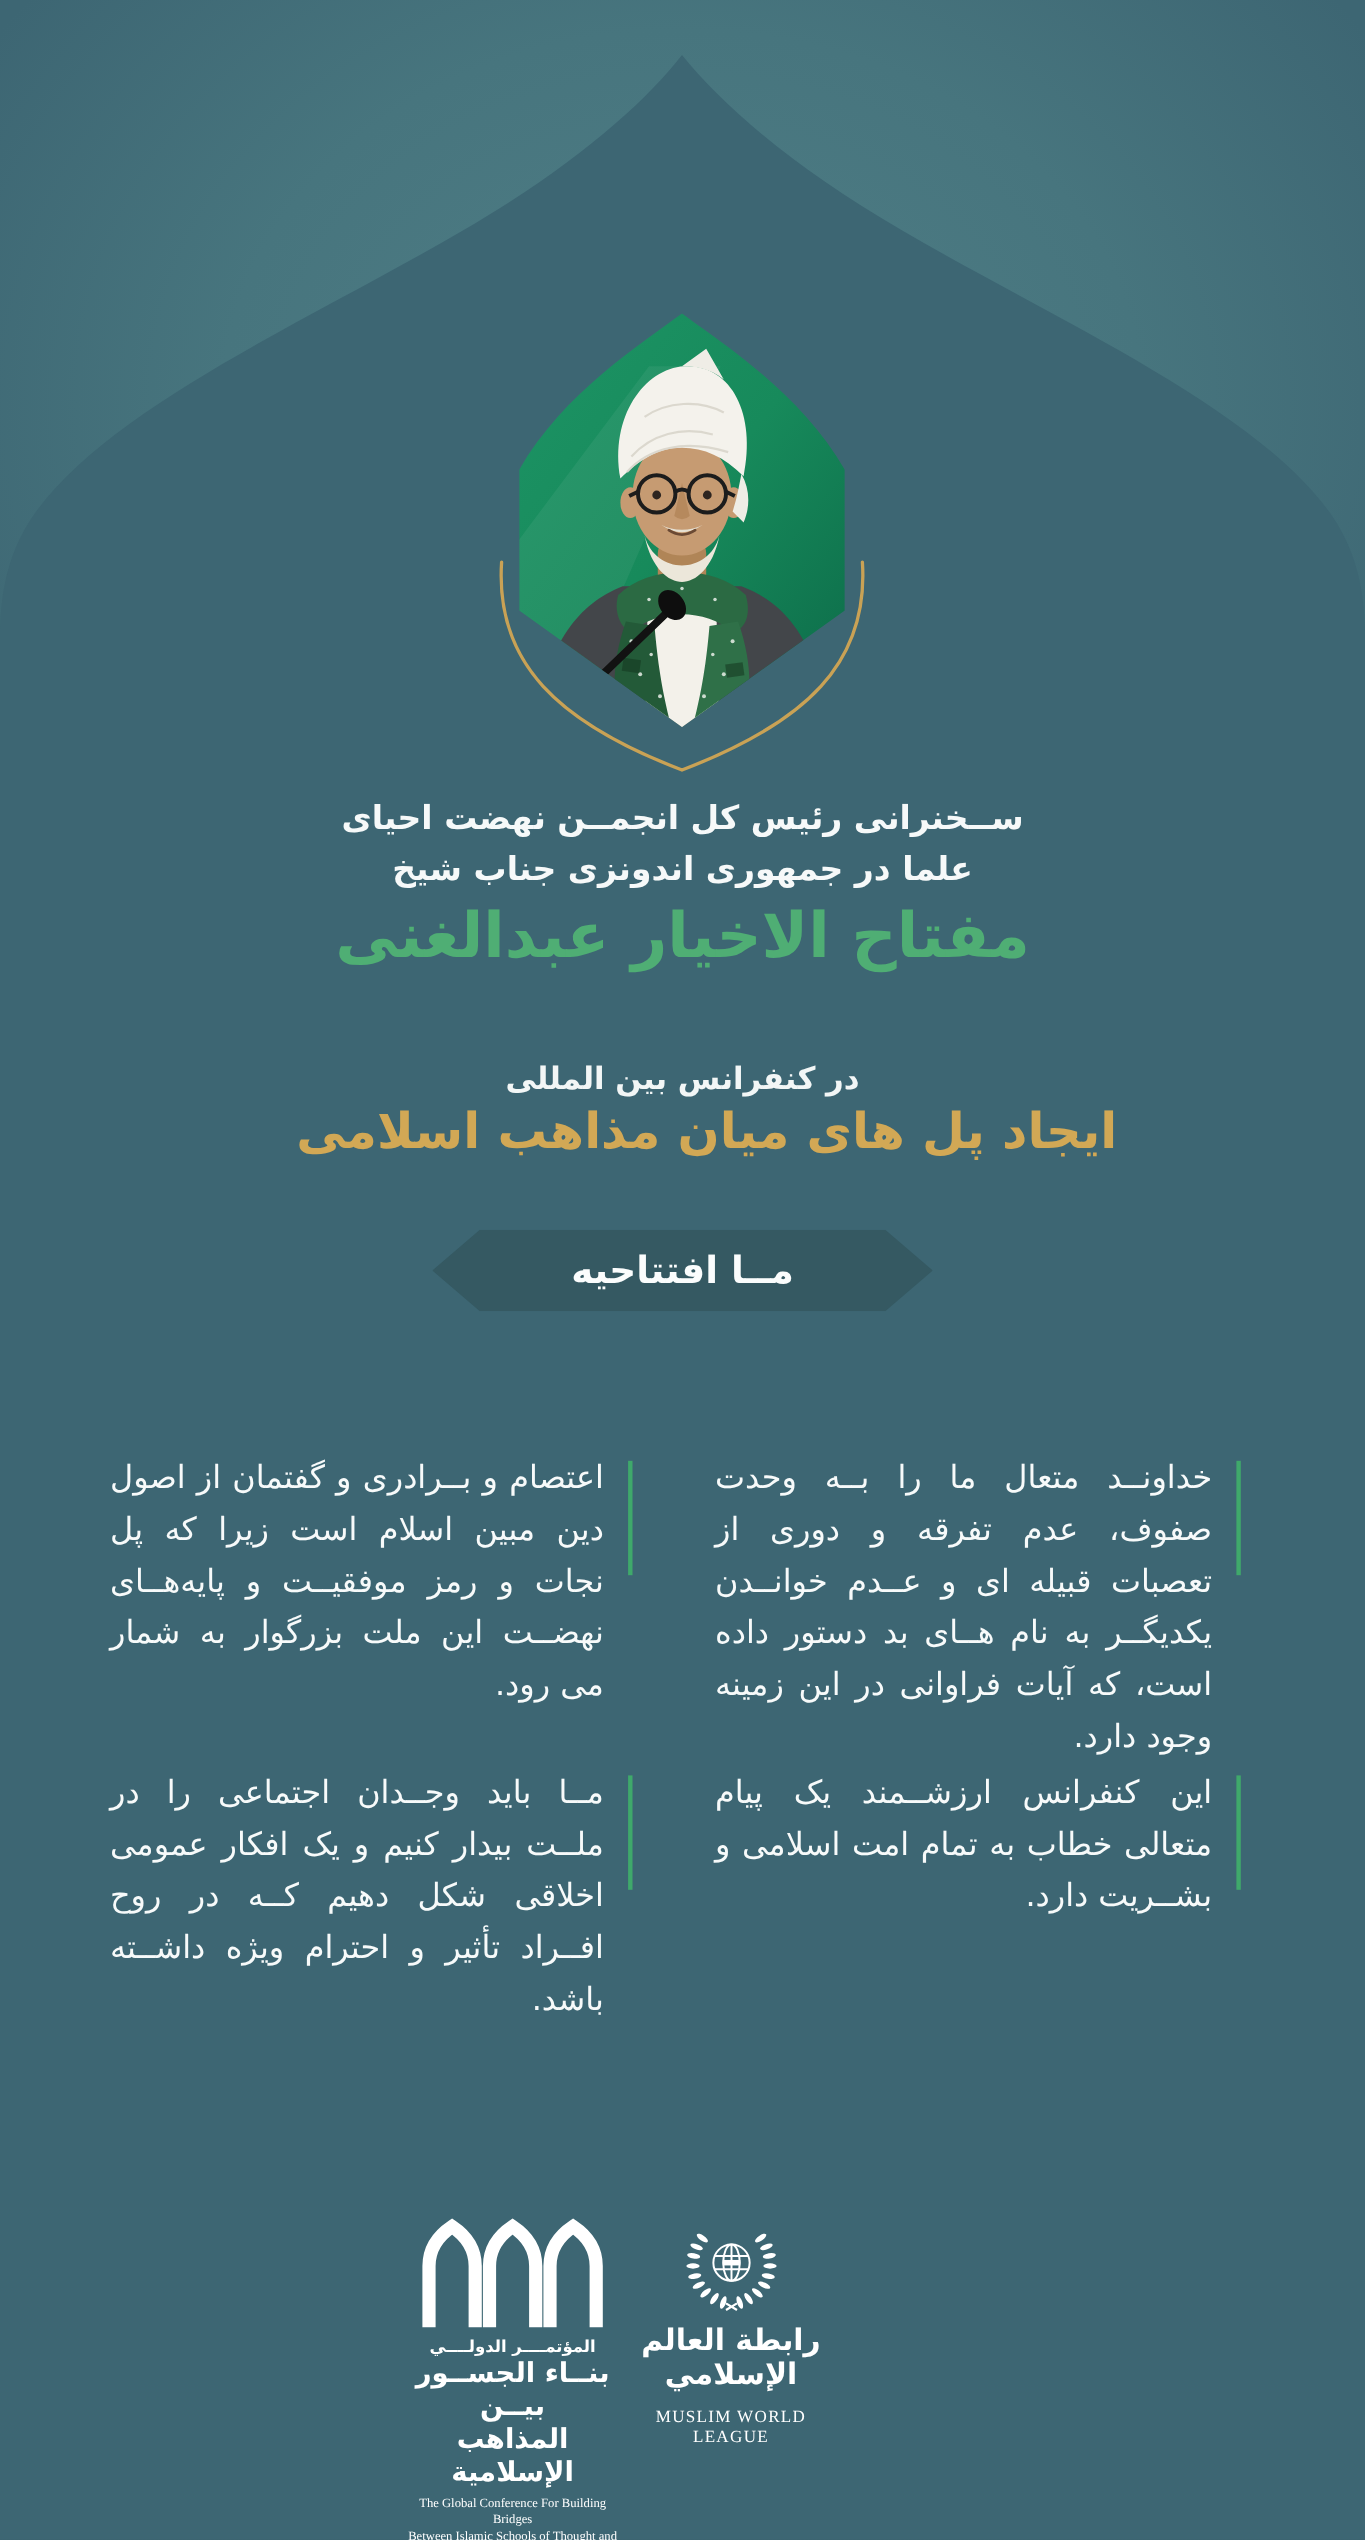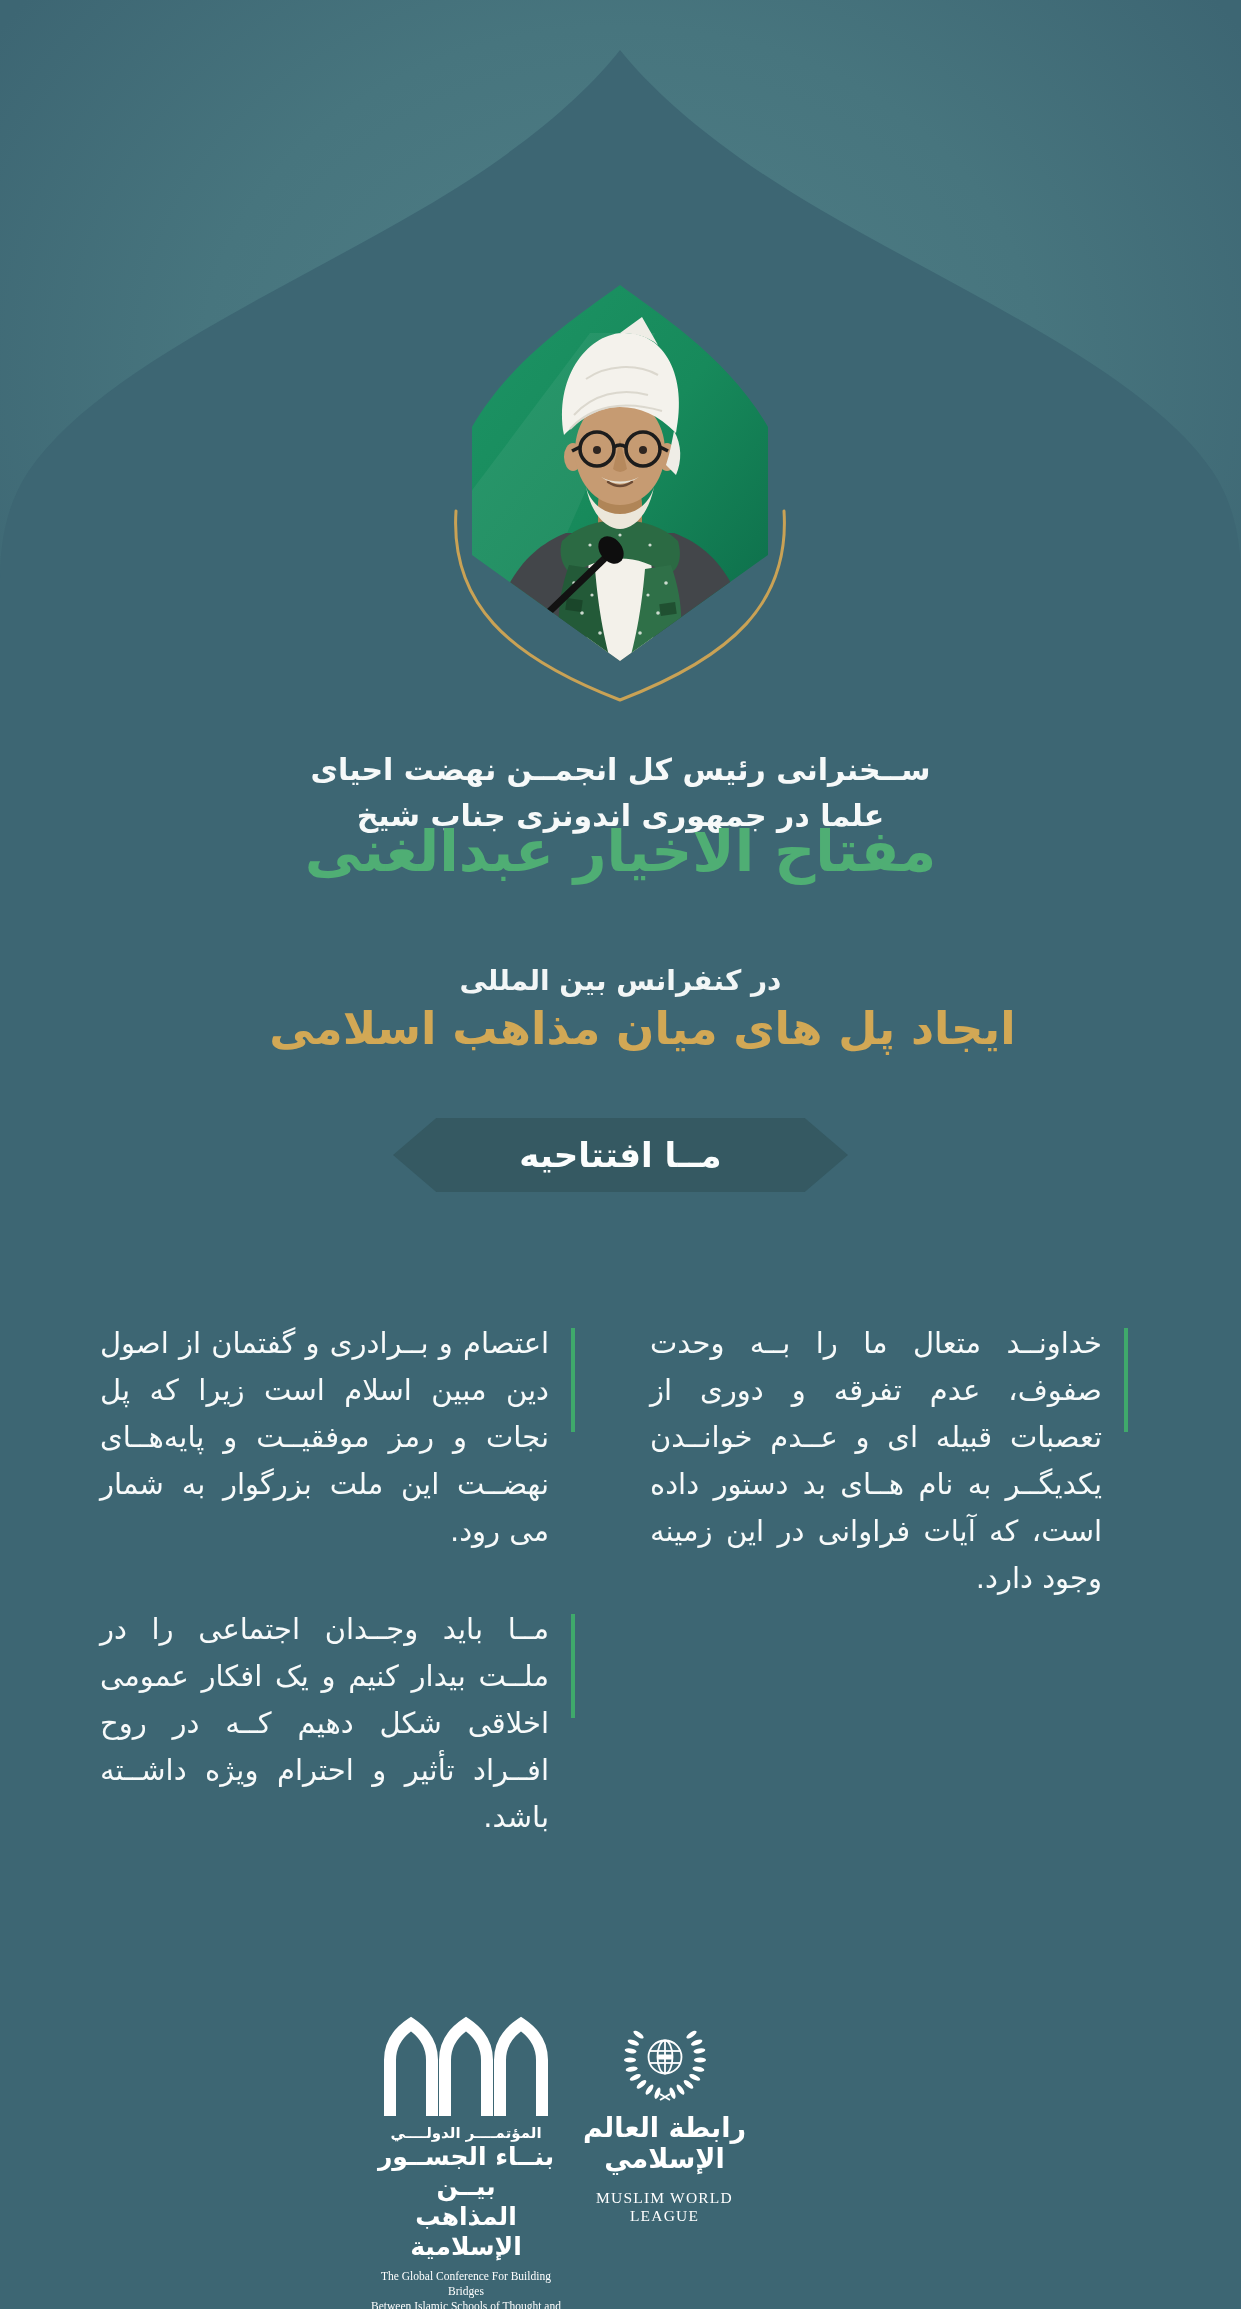--- a/index.html
+++ b/index.html
@@ -23,21 +23,21 @@
   .dome-arch{position:absolute;top:0;left:0;}
 
   
   .photo-frame{position:absolute;left:470px;top:283px;width:300px;height:380px;}
 
   
   .gold-arc{position:absolute;left:430px;top:495px;width:380px;height:215px;}
 
   
   .caption{position:absolute;left:0;width:100%;text-align:center;color:#f6f9f9;
-           font-size:30px;font-weight:600;line-height:46px;direction:rtl;margin-top:25px;}
+           font-size:30px;font-weight:600;line-height:46px;direction:rtl;}
   .caption-1{top:722px;}
   .caption-2{top:768px;}
   .speaker-name{position:absolute;left:0;top:818px;width:100%;text-align:center;
            color:var(--accent-green,#4fae74);font-size:57px;font-weight:800;direction:rtl;}
   .conf-pre{position:absolute;left:0;top:964px;width:100%;text-align:center;
            color:#f2f6f6;font-size:28px;font-weight:600;direction:rtl;}
   .conf-title{position:absolute;left:0;top:1002px;width:100%;text-align:center;
            color:var(--accent-gold,#d2a855);font-size:45px;font-weight:800;direction:rtl;padding-left:44px;}
 
   
@@ -174,20 +174,24 @@
     <span>مــا افتتاحیه</span>
   </div>
 
   <div class="quote q1">
     <span class="bar"></span>
     <span>خداونــد متعال ما را بــه وحدت صفوف، عدم تفرقه و دوری از تعصبات قبیله ای و عــدم خوانــدن یکدیگــر به نام هــای بد دستور داده است، که آیات فراوانی در این زمینه وجود دارد.</span>
   </div>
   <div class="quote q2">
     <span class="bar"></span>
     <span>اعتصام و بــرادری و گفتمان از اصول دین مبین اسلام است زیرا که پل نجات و رمز موفقیــت و پایه‌هــای نهضــت این ملت بزرگوار به شمار می رود.</span>
+  </div>
+  <div class="quote q3">
+    <span class="bar"></span>
+    <span>این کنفرانس ارزشــمند یک پیام متعالی خطاب به تمام امت اسلامی و بشــریت دارد.</span>
   </div>
   <div class="quote q4">
     <span class="bar"></span>
     <span>مــا باید وجــدان اجتماعی را در ملــت بیدار کنیم و یک افکار عمومی اخلاقی شکل دهیم کــه در روح افــراد تأثیر و احترام ویژه داشــته باشد.</span>
   </div>
 
   <div class="logo-left">
     <svg width="170" height="100" viewBox="0 0 170 100" style="margin:0 auto;" aria-hidden="true">
       <g stroke="#ffffff" stroke-width="12" fill="none">
         <path d="M9,100 L9,44 Q9,22 30,8 Q51,22 51,44 L51,100"></path>

